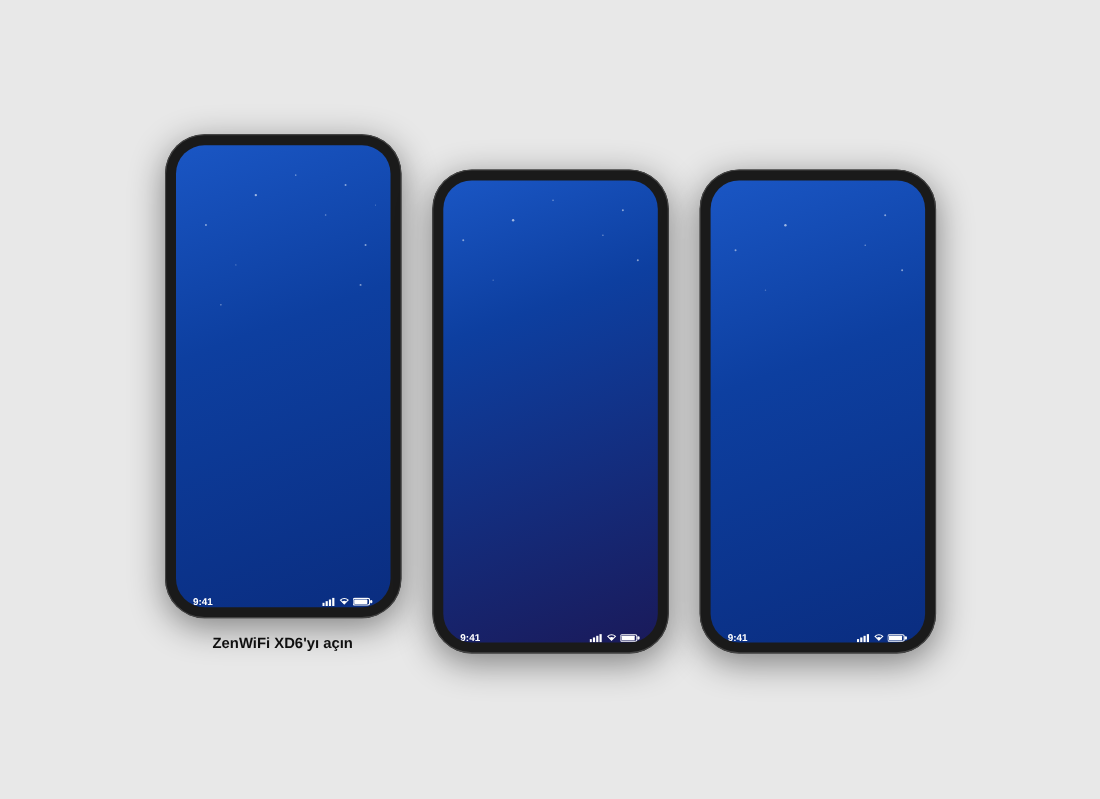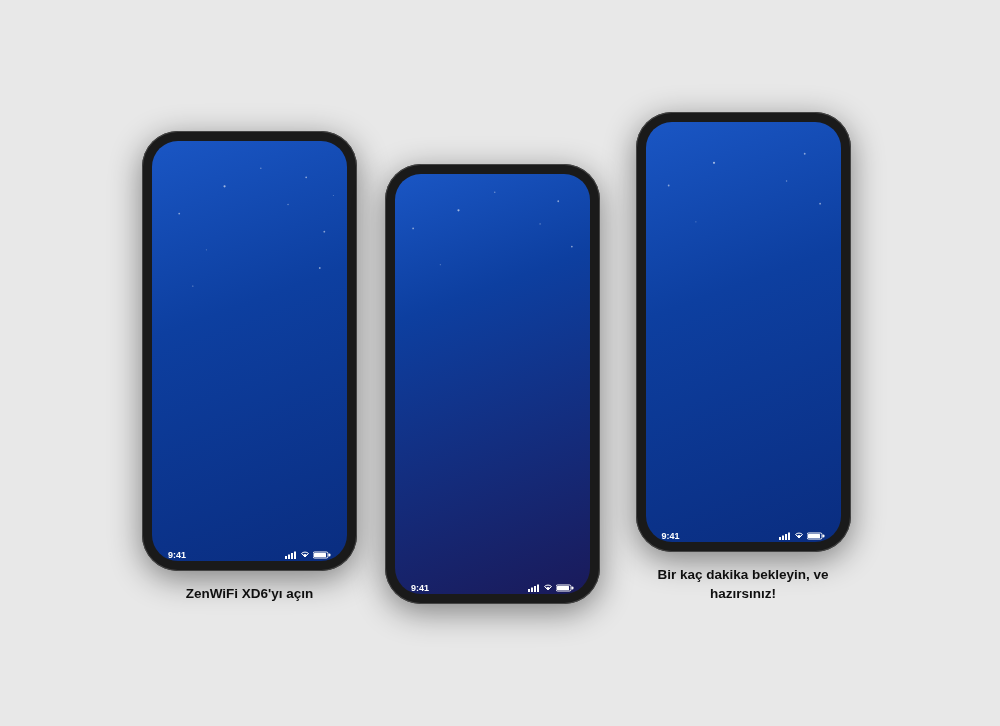--- a/index.html
+++ b/index.html
@@ -241,17 +241,15 @@
           </div>
         </div>
 
         
         
 
         
         
       </div>
     </div>
-    <div class="phone-caption">Bir kaç dakika bekleyin,
-ve hazırsınız!</div>
   </div>
 
 </div>
 
 </body></html>

